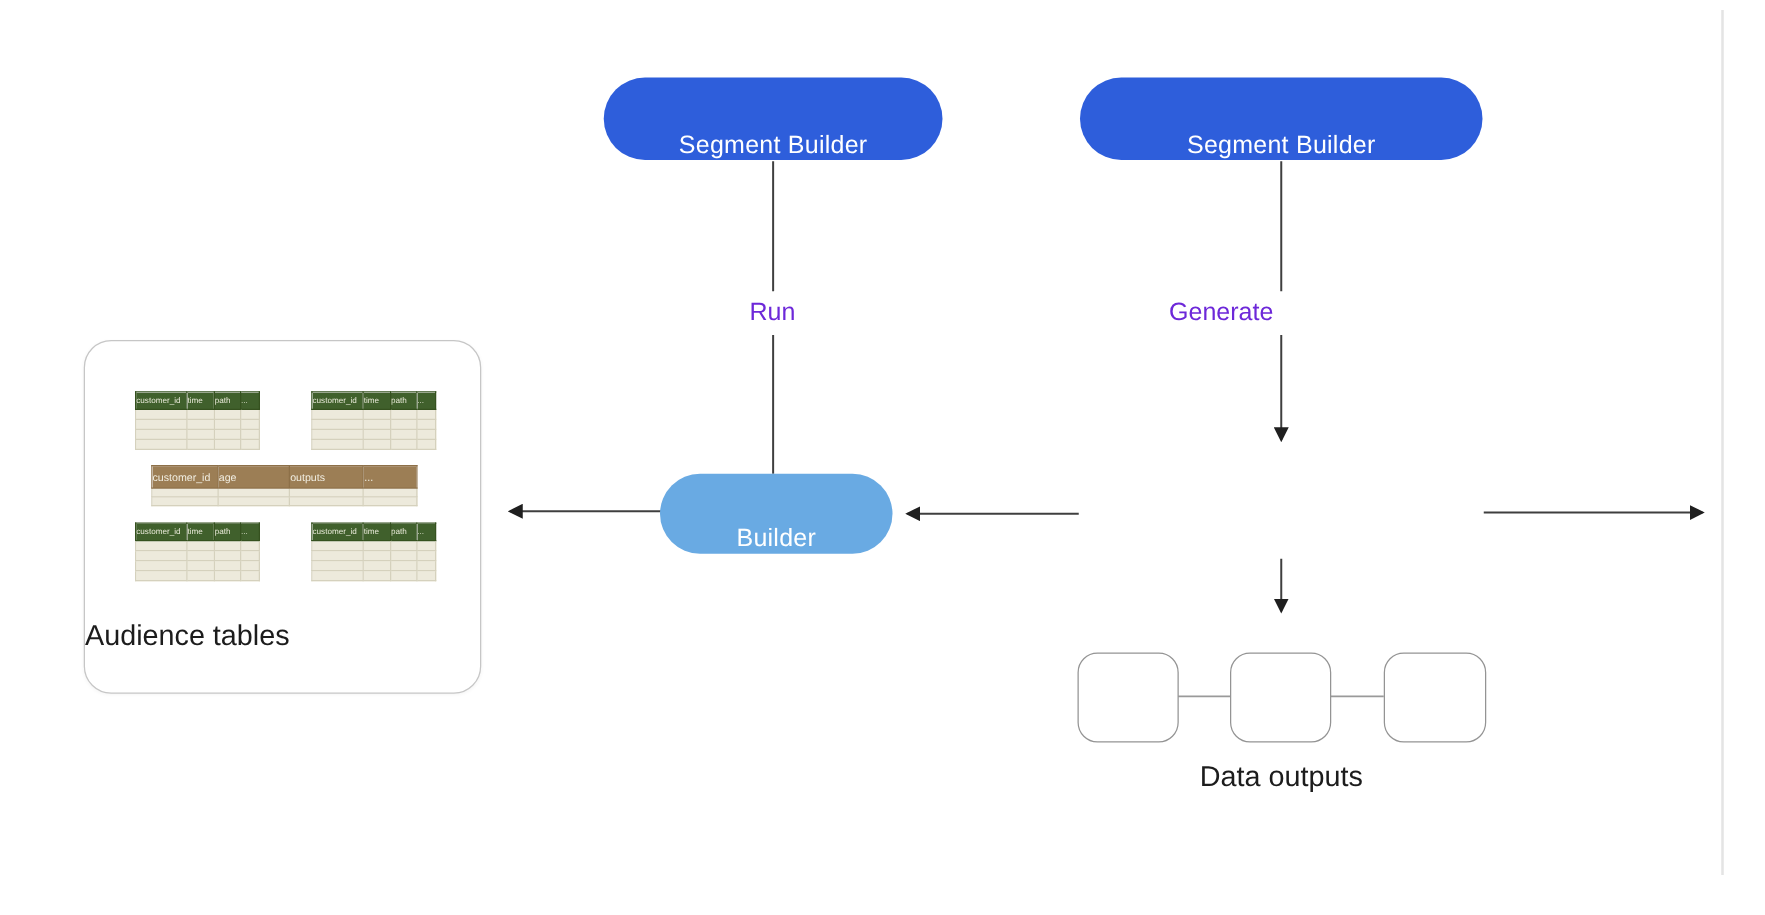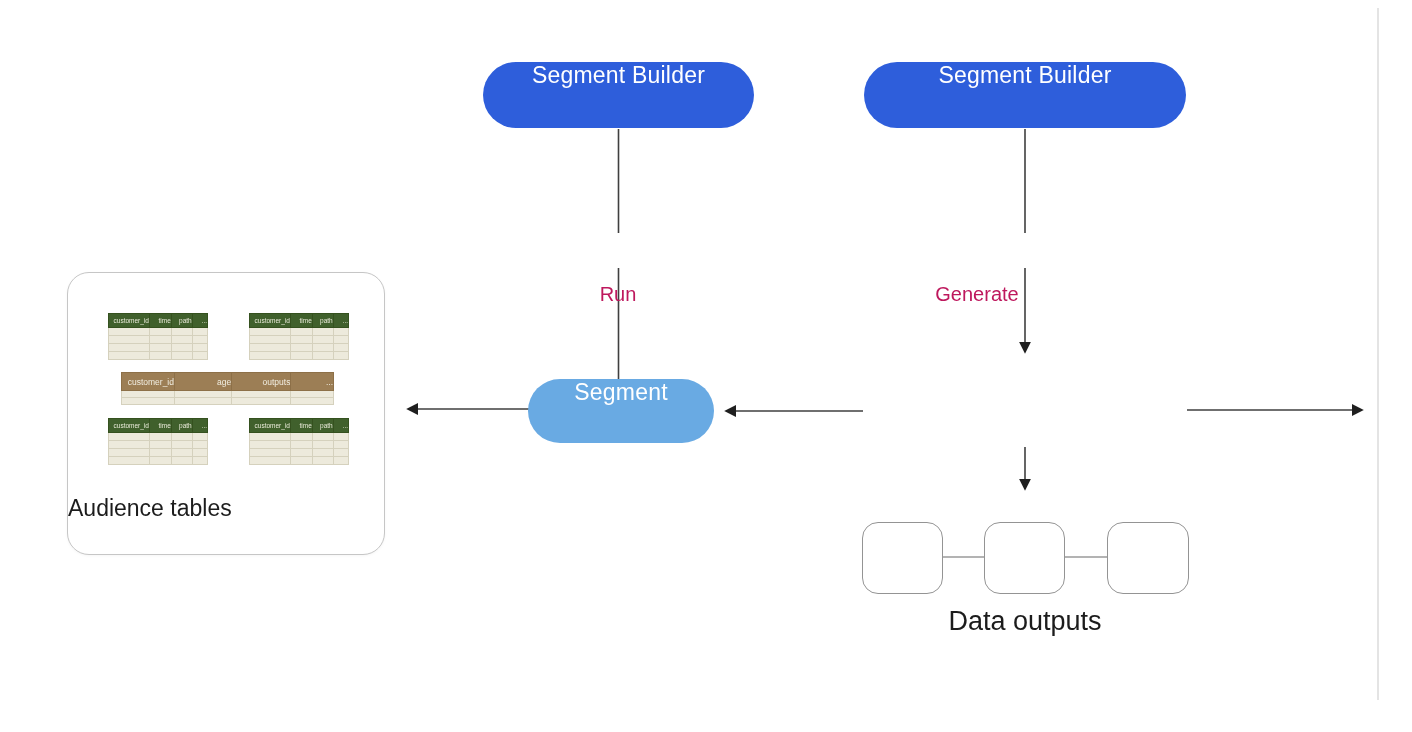--- a/index.html
+++ b/index.html
@@ -1,38 +1,38 @@
 <!DOCTYPE html>
 <html><head>
 <meta charset="utf-8">
 <style>
   html,body{margin:0;padding:0;background:#ffffff;}
   .canvas{position:relative;width:1412px;height:732px;background:#ffffff;overflow:hidden;
           font-family:"Liberation Sans", sans-serif;}
   .overlay{position:absolute;left:0;top:0;width:1412px;height:732px;pointer-events:none;}
 
   
-  .pill{position:absolute;display:flex;align-items:flex-start;justify-content:center;
-        color:#ffffff;font-size:23px;letter-spacing:.2px;}
+  .pill{position:absolute;display:flex;align-items:flex-end;justify-content:center;
+        color:#ffffff;font-size:20px;letter-spacing:.2px;}
   .pill-sb-left {left:483px;top:62px;width:271px;height:66px;border-radius:33px;background:#2e5edb;}
   .pill-sb-right{left:864px;top:62px;width:322px;height:66px;border-radius:33px;background:#2e5edb;}
   .pill-presto  {left:528px;top:379px;width:186px;height:64px;border-radius:32px;background:#69aae3;}
   .pill-synd    {left:864px;top:377px;width:322px;height:69px;border-radius:34px;background:#c4605a;}
 
   
-  .edge-label{position:absolute;color:#be185d;font-size:20px;text-align:center;margin-top:44px;}
+  .edge-label{position:absolute;color:#6d28d9;font-size:20px;text-align:center;}
   .edge-label-run{left:568px;top:239px;width:100px;}
   .edge-label-generate{left:907px;top:239px;width:140px;}
 
   
   .audience-box{position:absolute;left:67px;top:272px;width:316px;height:281px;
                 border:1.5px solid #c6c6c6;border-radius:22px;background:#ffffff;
                 box-shadow:0 1px 3px rgba(0,0,0,0.04);}
   .mini-table{position:absolute;border-collapse:collapse;table-layout:fixed;}
-  .mini-table th{font-weight:normal;overflow:hidden;white-space:nowrap;text-align:right;padding:0;}
+  .mini-table th{font-weight:normal;overflow:hidden;white-space:nowrap;text-align:left;padding:0;}
   .mini-table td{padding:0;}
   .etable{width:100px;}
   .etable th{background:#40602c;color:#e9ead9;font-size:6.5px;height:13px;border:0.5px solid #35511f;}
   .etable td{background:#edeadc;border:0.5px solid #d5d1bd;height:7px;}
   .ptable{width:213px;}
   .ptable th{background:#9c7e55;color:#f1eee2;font-size:8.5px;height:17px;border:0.5px solid #8d7048;}
   .ptable td{background:#edeadc;border:0.5px solid #d5d1bd;height:6px;}
   .etable-tl{left:40px;top:40px;}   
   .etable-tr{left:181px;top:40px;}
   .etable-bl{left:40px;top:145px;}
@@ -41,21 +41,21 @@
   .audience-caption{position:absolute;left:0;top:222px;width:316px;
                     color:#1c1c1c;font-size:23px;}
 
   
   .out-box{position:absolute;width:79px;height:70px;border:1.5px solid #949494;
            border-radius:16px;background:#ffffff;}
   .out-box-1{left:862px;top:522px;}
   .out-box-2{left:984px;top:522px;}
   .out-box-3{left:1107px;top:522px;width:80px;}
   .outputs-caption{position:absolute;left:845px;top:608px;width:360px;text-align:center;
-                   color:#1c1c1c;font-size:27px;line-height:27px;}
+                   color:#1c1c1c;font-size:23px;line-height:27px;}
 
   
   .page-edge{position:absolute;left:1377px;top:8px;width:2px;height:692px;background:#e4e4e4;}
 </style>
 </head>
 <body>
 
 <div class="canvas">
 
   <svg class="overlay" viewBox="0 0 1412 732">
@@ -88,21 +88,21 @@
     <line x1="1064" y1="557" x2="1107" y2="557" stroke="#9a9a9a" stroke-width="1.4"></line>
   </svg>
 
   <div class="pill pill-sb-left">
     <span>Segment Builder</span>
   </div>
   <div class="pill pill-sb-right">
     <span>Segment Builder</span>
   </div>
   <div class="pill pill-presto">
-    <span>Segment</span>
+    <span>Builder</span>
   </div>
 
   <div class="edge-label edge-label-run">Run</div>
   <div class="edge-label edge-label-generate">Generate</div>
 
   <div class="audience-box">
 
     <table class="mini-table etable etable-tl">
       <thead>
           <tr>

